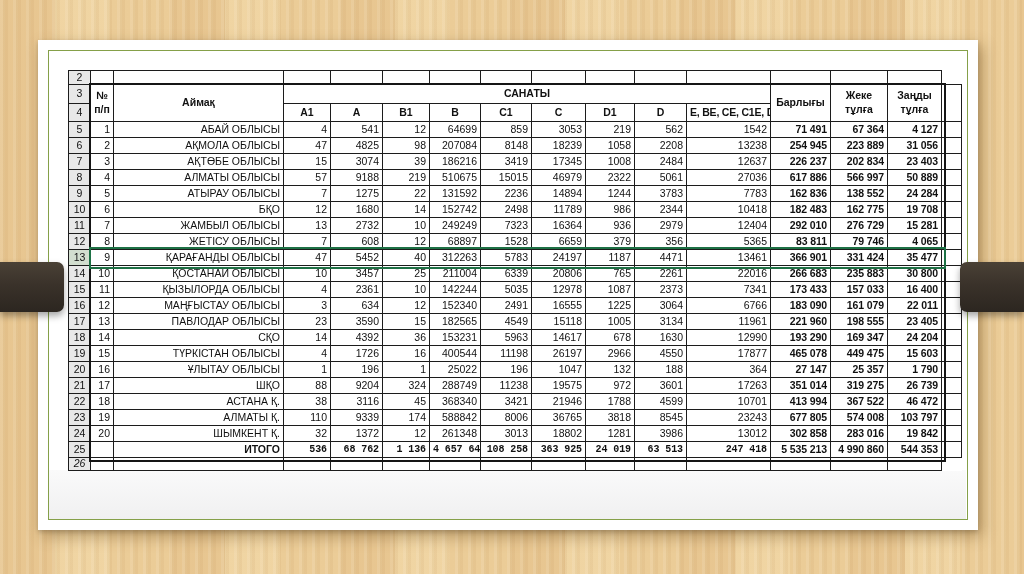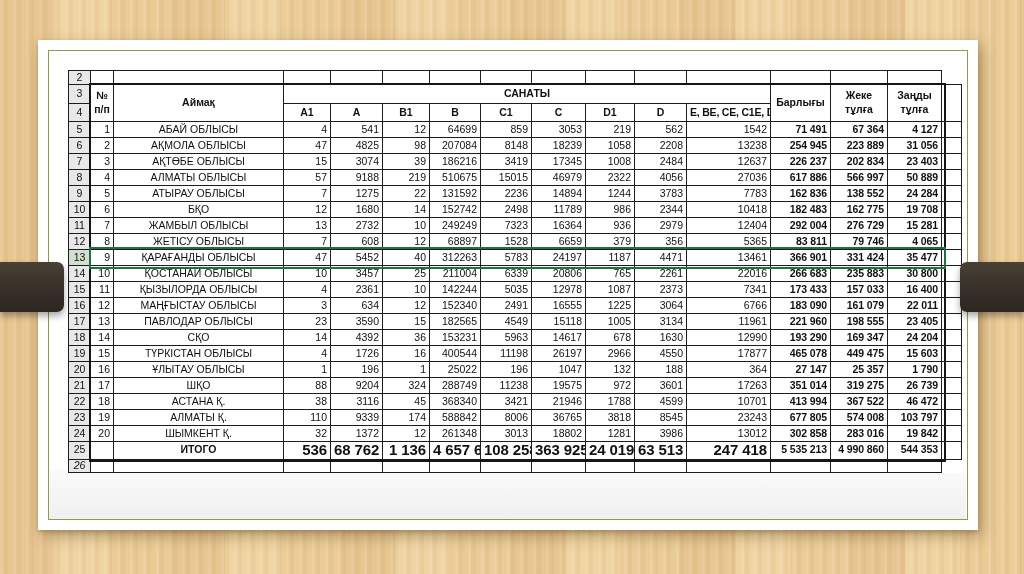--- a/index.html
+++ b/index.html
@@ -30,25 +30,25 @@
   .rh{background:#e8e8e8;color:#3c3c3c;font-weight:normal;font-size:9.5px;text-align:center;
       border:1px solid #cfcfcf;border-right-color:#a0a0a0;}
   .rh-sel{background:#d2decf;color:#1e6b42;border-right:1px solid #1e7145;}
   .light{border:0;border-right:1px solid #dcdcdc;background:#fff;}
   .filler{border:0;border-right:1px solid #d9d9d9;border-bottom:1px solid #ececec;background:#fff;}
   .hd{font-weight:bold;text-align:center;vertical-align:middle;font-size:10.5px;}
   .hd-big{font-size:11px;}
   .egrp{font-size:9.5px;letter-spacing:-0.2px;}
   .ln{display:block;line-height:1.3;}
   .num,.val,.tot{text-align:right;}
-  .region{text-align:center;}
+  .region{text-align:right;}
   .tot{font-weight:bold;font-size:10px;letter-spacing:-0.1px;}
   .vthick{border-right:2px solid #1c1c1c;}
   .itg{font-weight:bold;}
-  .itg.val{font-size:15px;letter-spacing:-0.1px;}
+  .itg.val{font-size:10px;letter-spacing:-0.1px;font-family:Liberation Mono, monospace;}
   tr.r2{height:14px;} tr.hr1{height:19px;} tr.hr2{height:18px;}
   tr.dr{height:16px;} tr.r26{height:13px;font-style:italic;}
   .region-outline{position:absolute;left:21px;top:13px;width:853px;height:375px;
       border:2px solid #151515;pointer-events:none;z-index:3;}
   .row-select{position:absolute;left:21px;top:177px;width:853px;height:18px;
       border:2px solid #1e7145;pointer-events:none;z-index:4;}
 </style>
 </head>
 <body>
 
@@ -185,21 +185,21 @@
             <th class="rh">8</th>
             <td class="num vthick">4</td>
             <td class="region vthick">АЛМАТЫ ОБЛЫСЫ</td>
             <td class="val">57</td>
             <td class="val">9188</td>
             <td class="val">219</td>
             <td class="val">510675</td>
             <td class="val">15015</td>
             <td class="val">46979</td>
             <td class="val">2322</td>
-            <td class="val">4056</td>
+            <td class="val">5061</td>
             <td class="val">27036</td>
             <td class="tot">617 886</td>
             <td class="tot">566 997</td>
             <td class="tot">50 889</td>
             <td class="filler"></td>
           </tr>
           <tr class="dr">
             <th class="rh">9</th>
             <td class="num vthick">5</td>
             <td class="region vthick">АТЫРАУ ОБЛЫСЫ</td>
@@ -241,21 +241,21 @@
             <td class="region vthick">ЖАМБЫЛ ОБЛЫСЫ</td>
             <td class="val">13</td>
             <td class="val">2732</td>
             <td class="val">10</td>
             <td class="val">249249</td>
             <td class="val">7323</td>
             <td class="val">16364</td>
             <td class="val">936</td>
             <td class="val">2979</td>
             <td class="val">12404</td>
-            <td class="tot">292 004</td>
+            <td class="tot">292 010</td>
             <td class="tot">276 729</td>
             <td class="tot">15 281</td>
             <td class="filler"></td>
           </tr>
           <tr class="dr">
             <th class="rh">12</th>
             <td class="num vthick">8</td>
             <td class="region vthick">ЖЕТІСУ ОБЛЫСЫ</td>
             <td class="val">7</td>
             <td class="val">608</td>

